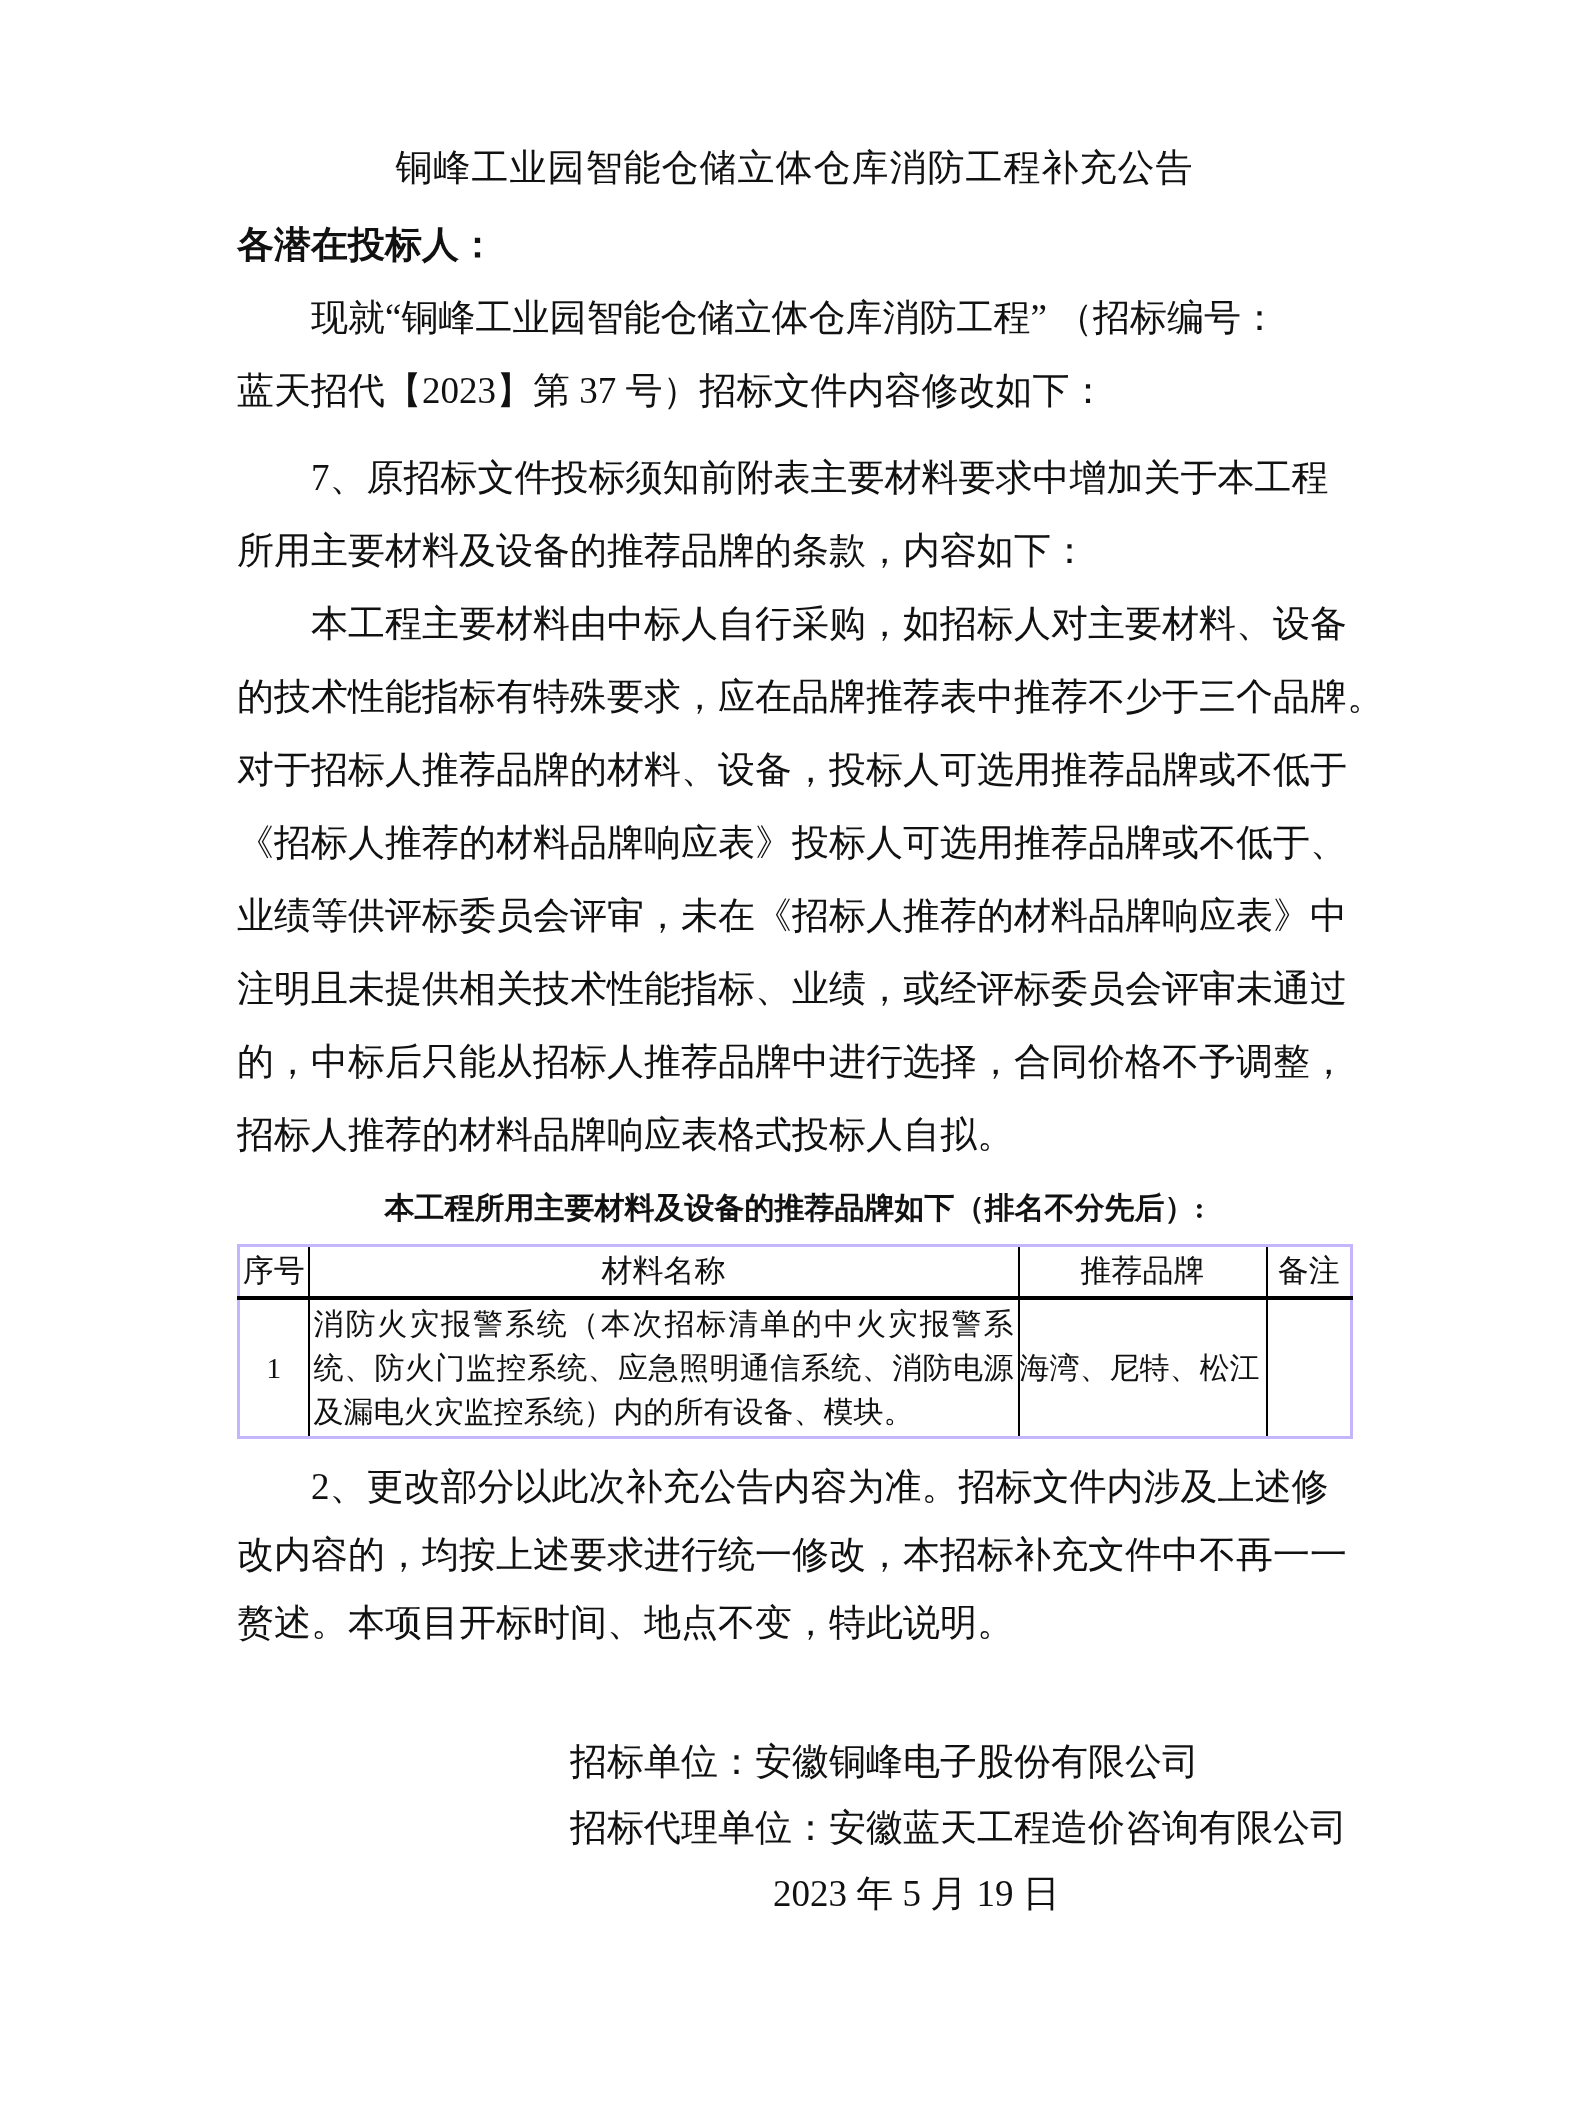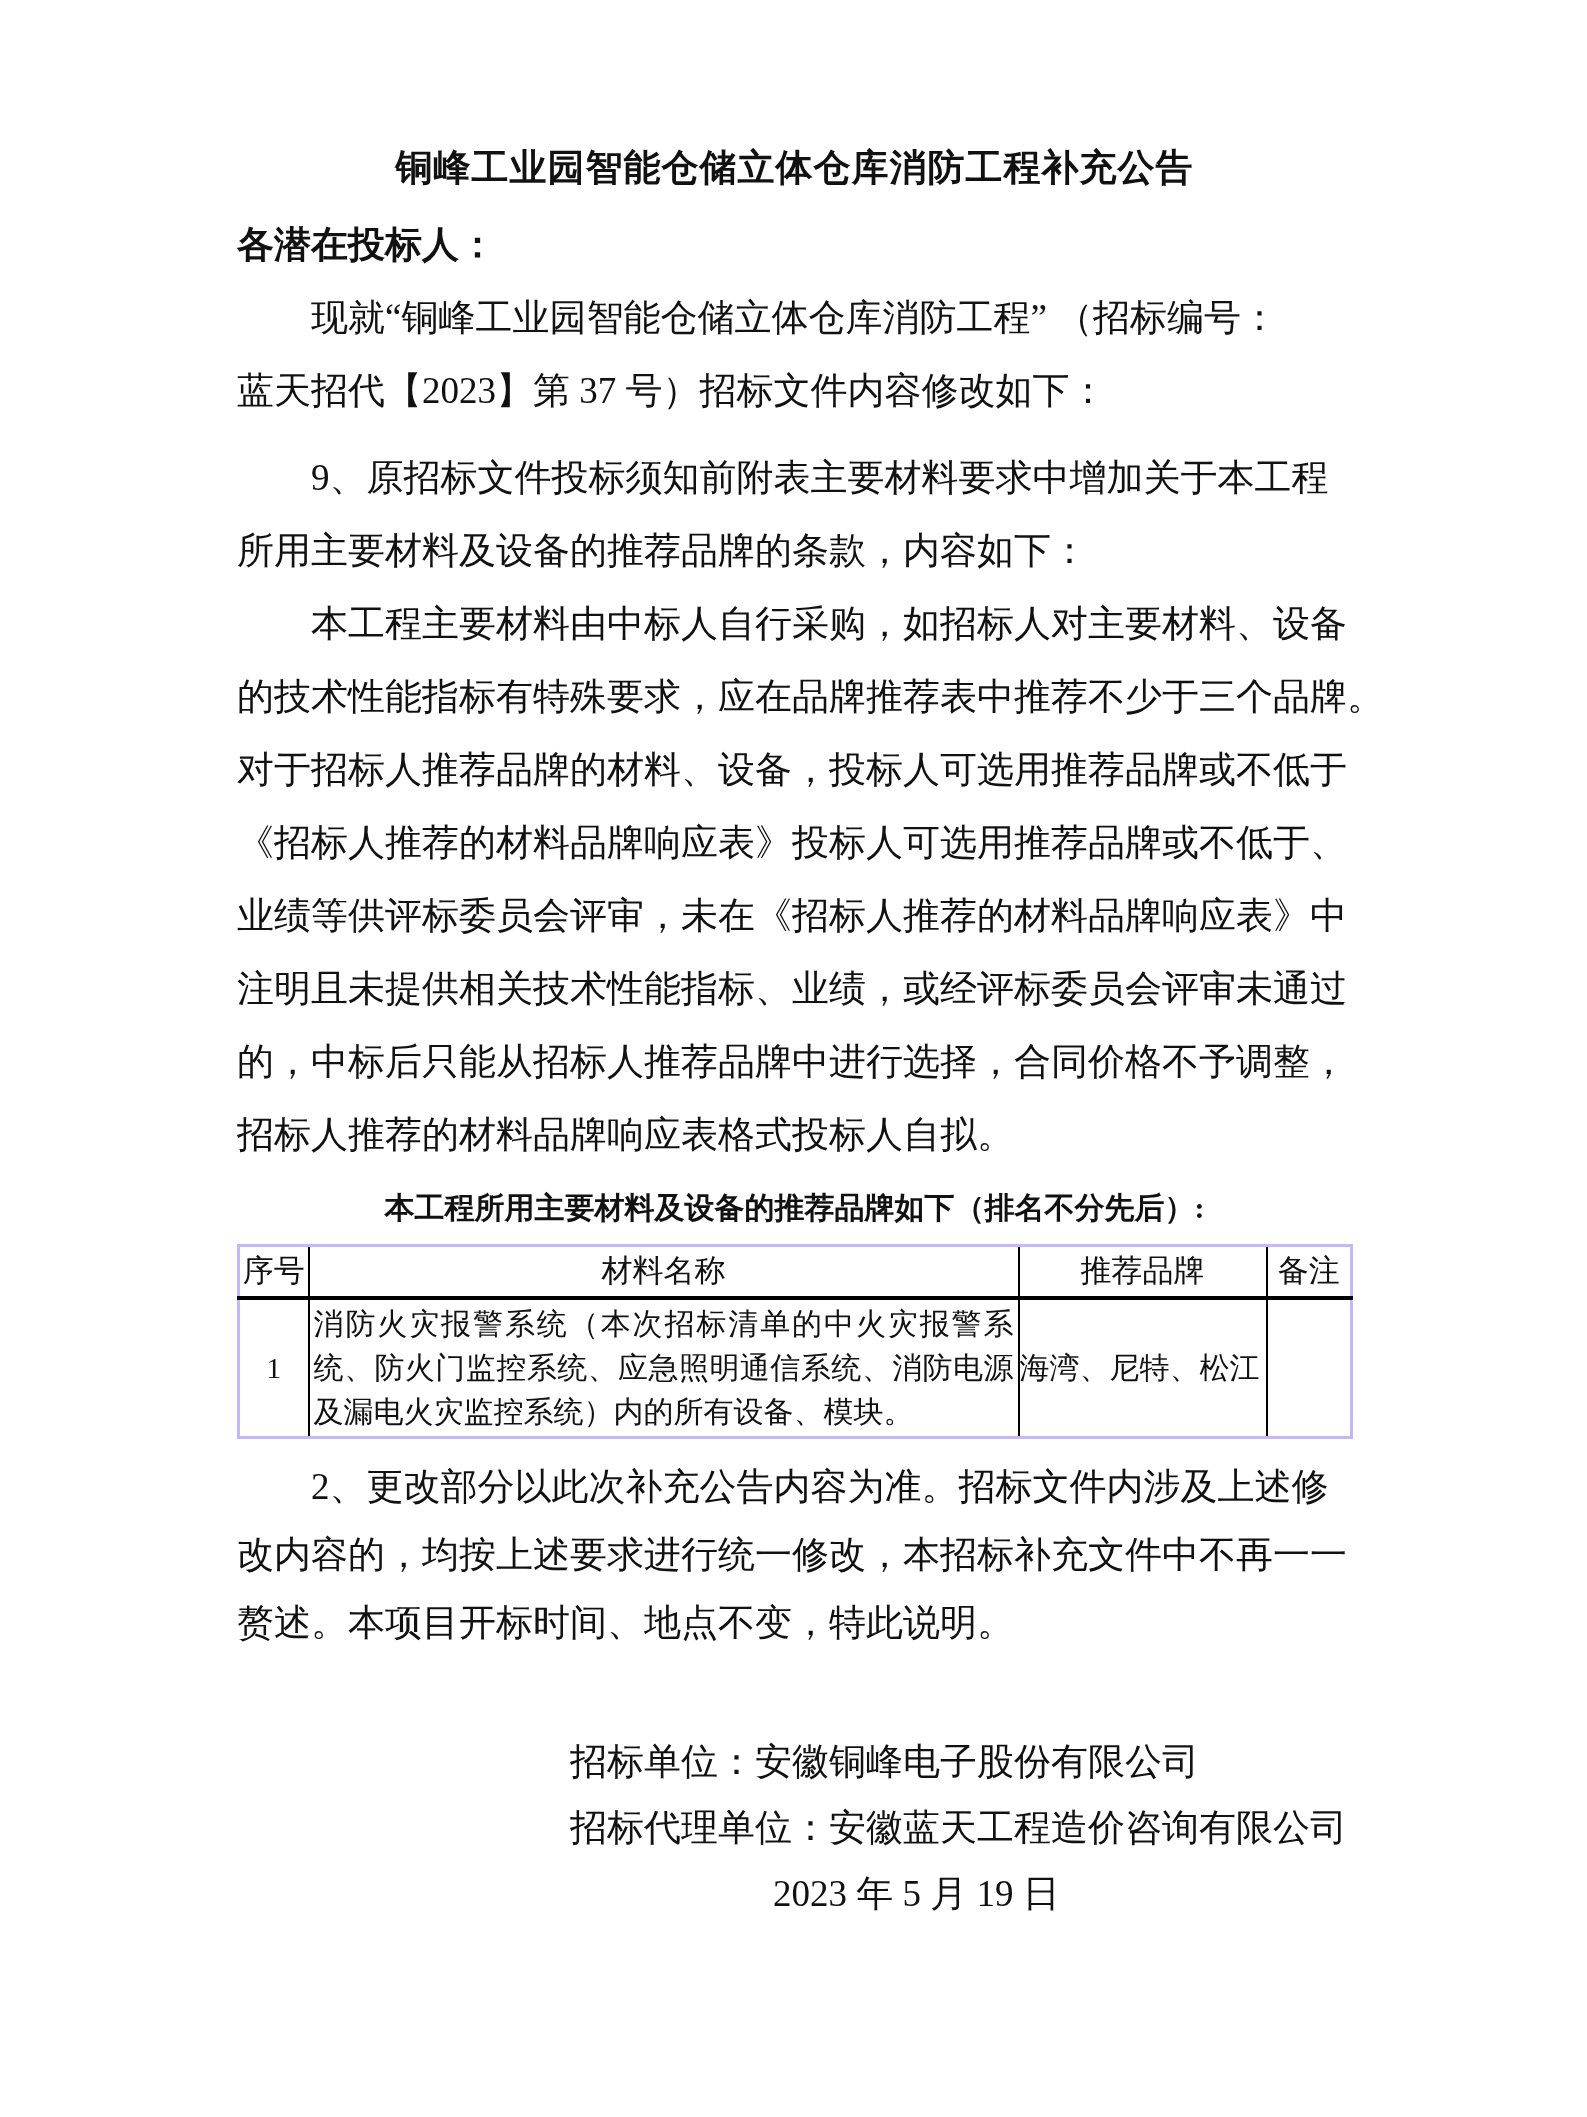--- a/index.html
+++ b/index.html
@@ -9,21 +9,21 @@
     width: 1587px;
     height: 2117px;
     background: #ffffff;
     color: #111111;
     font-family: "Liberation Serif", "DejaVu Serif", serif;
     padding: 140px 235px 40px 237px;
     overflow: hidden;
   }
   .doc-title {
     font-size: 37px;
-    font-weight: bold;
+    font-weight: normal;
     text-align: center;
     line-height: 56px;
     height: 56px;
     margin-bottom: 12px;
     letter-spacing: 1px;
     white-space: nowrap;
   }
   .salutation {
     font-size: 37px;
     font-weight: bold;
@@ -101,21 +101,21 @@
 <div class="page">
 
   <div class="doc-title">铜峰工业园智能仓储立体仓库消防工程补充公告</div>
 
   <div class="salutation">各潜在投标人：</div>
 
   <div class="line indent">现就“铜峰工业园智能仓储立体仓库消防工程” （招标编号：</div>
   <div class="line">蓝天招代【2023】第 37 号）招标文件内容修改如下：</div>
 
   <div>
-    <div class="line indent para-gap">9、原招标文件投标须知前附表主要材料要求中增加关于本工程</div>
+    <div class="line indent para-gap">7、原招标文件投标须知前附表主要材料要求中增加关于本工程</div>
     <div class="line">所用主要材料及设备的推荐品牌的条款，内容如下：</div>
     <div class="line indent">本工程主要材料由中标人自行采购，如招标人对主要材料、设备</div>
     <div class="line">的技术性能指标有特殊要求，应在品牌推荐表中推荐不少于三个品牌。</div>
     <div class="line">对于招标人推荐品牌的材料、设备，投标人可选用推荐品牌或不低于</div>
     <div class="line">《招标人推荐的材料品牌响应表》投标人可选用推荐品牌或不低于、</div>
     <div class="line">业绩等供评标委员会评审，未在《招标人推荐的材料品牌响应表》中</div>
     <div class="line">注明且未提供相关技术性能指标、业绩，或经评标委员会评审未通过</div>
     <div class="line">的，中标后只能从招标人推荐品牌中进行选择，合同价格不予调整，</div>
     <div class="line">招标人推荐的材料品牌响应表格式投标人自拟。</div>
   </div>

